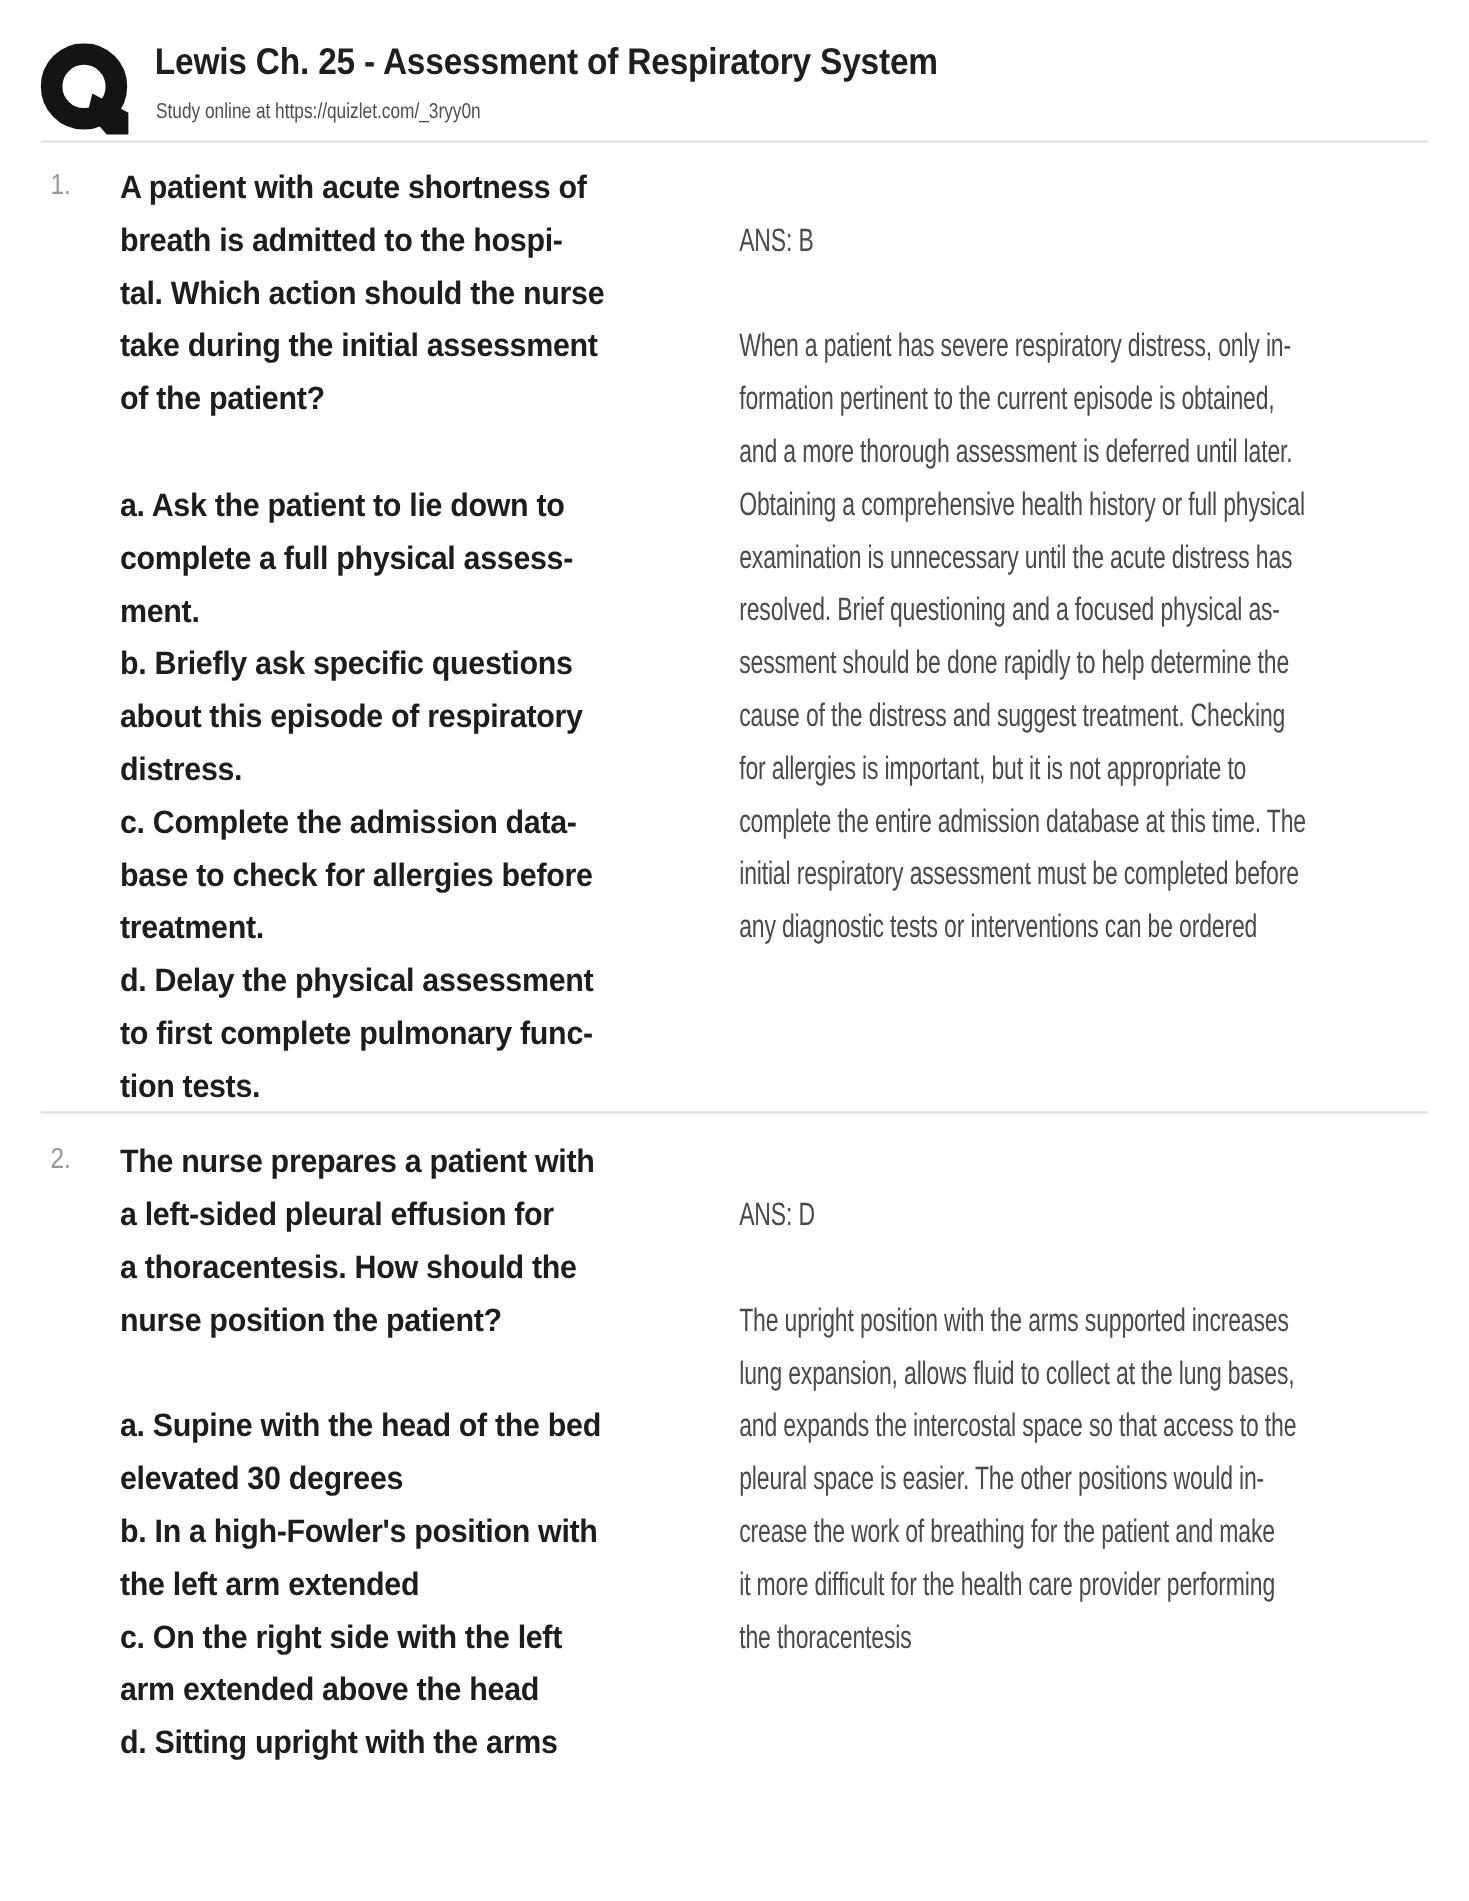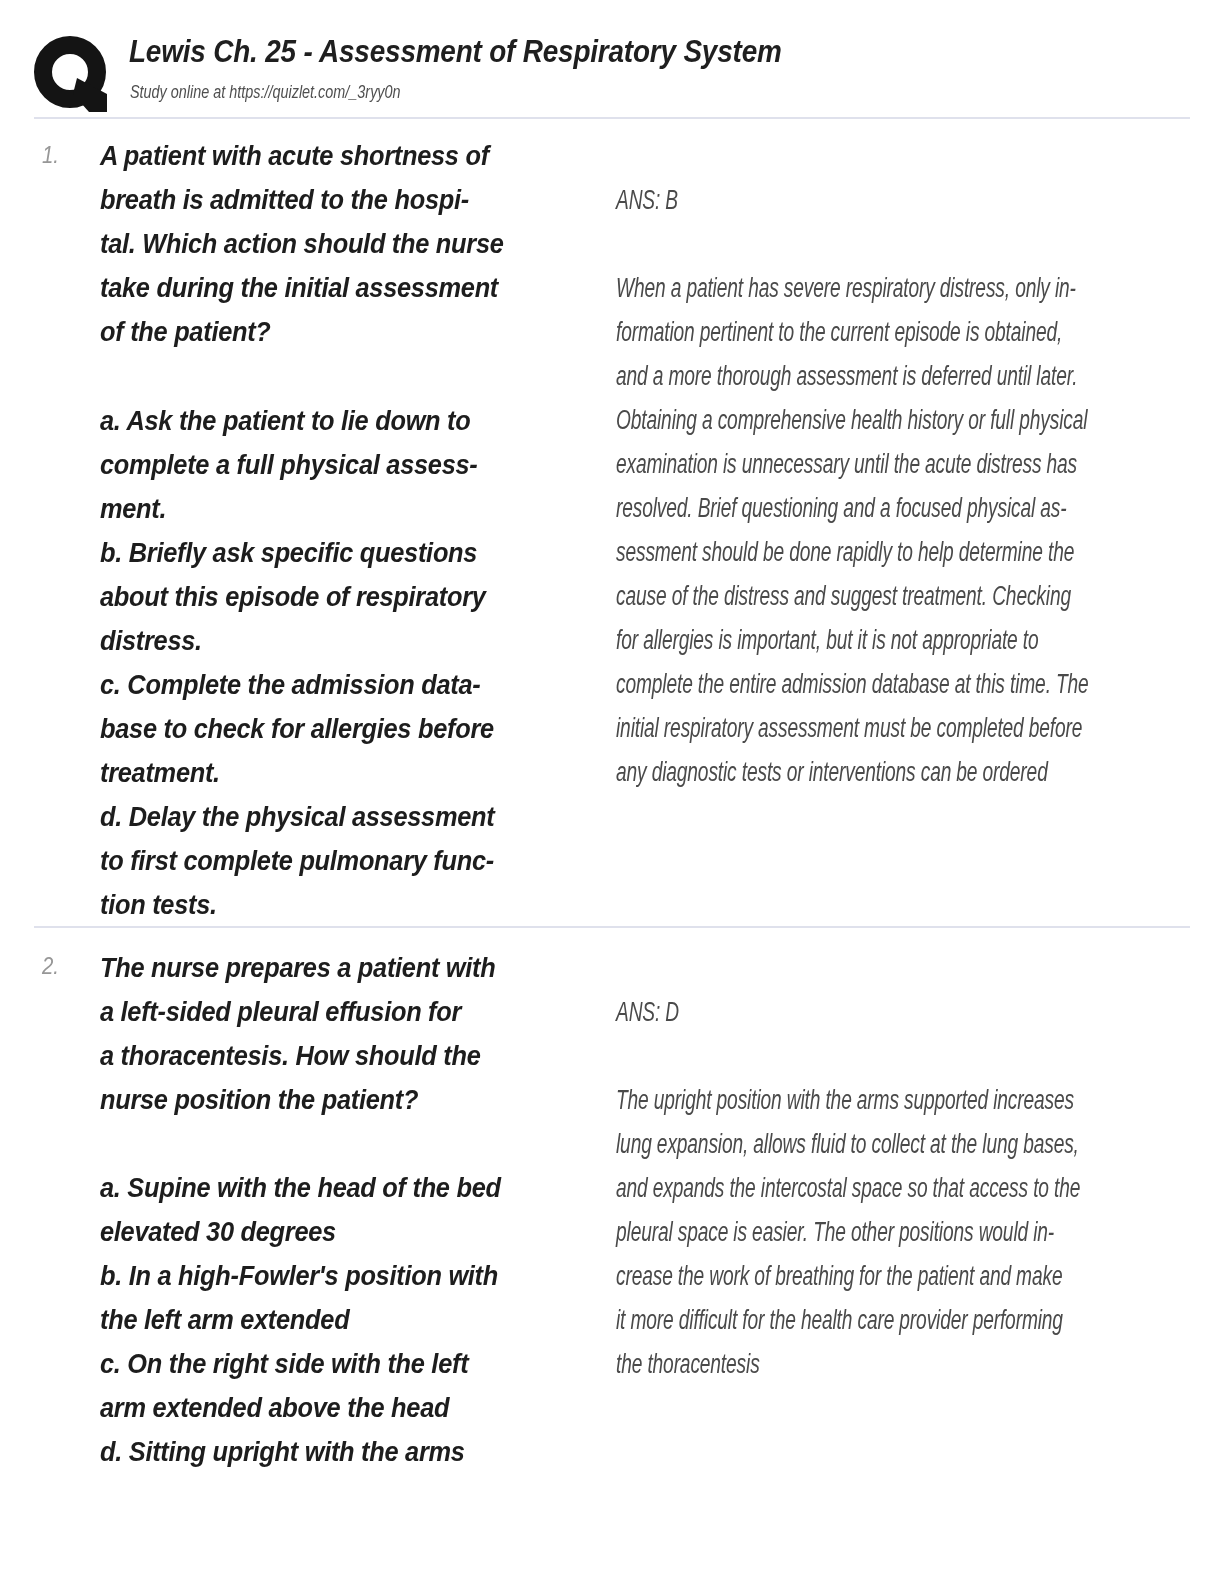--- a/index.html
+++ b/index.html
@@ -2,21 +2,20 @@
 <html><head>
 <meta charset="utf-8">
 <style>
   html,body{margin:0;padding:0;background:#ffffff;}
   .page{
     position:relative;
     width:1224px;height:1474px;
     background:#ffffff;
     font-family:"Liberation Sans",sans-serif;
     overflow:hidden;
-    font-style:italic;
   }
   
   .logo{position:absolute;left:33px;top:36px;width:78px;height:78px;}
   .title{
     position:absolute;left:129px;top:34px;
     font-size:31px;font-weight:bold;color:#1f1f1f;
     white-space:nowrap;letter-spacing:-0.2px;
     transform:scaleX(0.90);transform-origin:left top;
   }
   .subtitle{

